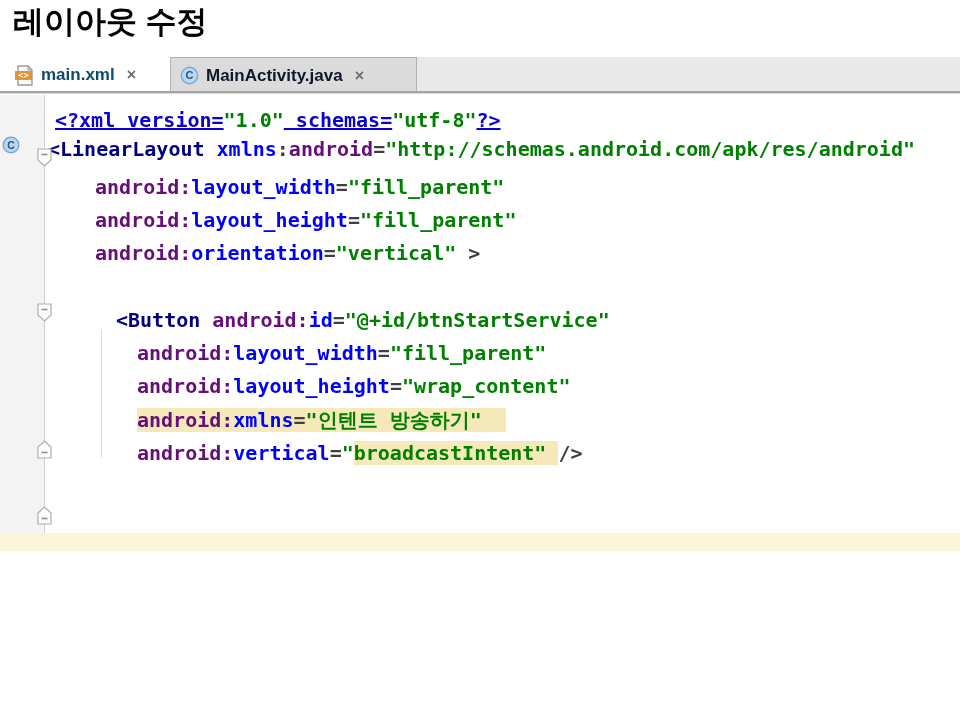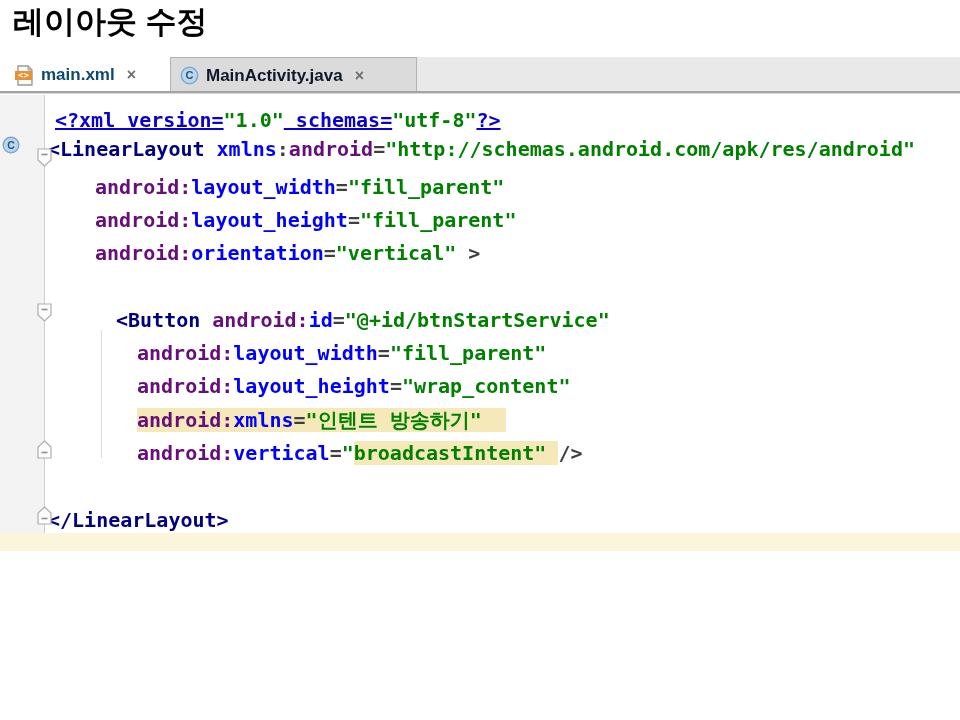--- a/index.html
+++ b/index.html
@@ -100,21 +100,20 @@
         <div class="code-line" style="top: 78.6px; padding-left: 95px;"><span class="c-ns">android:</span><span class="c-attr">layout_width</span><span class="c-punct">=</span><span class="c-value">"fill_parent"</span></div>
         <div class="code-line" style="top: 111.9px; padding-left: 95px;"><span class="c-ns">android:</span><span class="c-attr">layout_height</span><span class="c-punct">=</span><span class="c-value">"fill_parent"</span></div>
         <div class="code-line" style="top: 145.2px; padding-left: 95px;"><span class="c-ns">android:</span><span class="c-attr">orientation</span><span class="c-punct">=</span><span class="c-value">"vertical"</span><span class="c-punct"> &gt;</span></div>
         <div class="code-line" style="top: 178.5px; padding-left: 0px;"></div>
         <div class="code-line" style="top: 211.8px; padding-left: 116px;"><span class="c-tag">&lt;Button </span><span class="c-ns">android:</span><span class="c-attr">id</span><span class="c-punct">=</span><span class="c-value">"@+id/btnStartService"</span></div>
         <div class="code-line" style="top: 245.1px; padding-left: 137px;"><span class="c-ns">android:</span><span class="c-attr">layout_width</span><span class="c-punct">=</span><span class="c-value">"fill_parent"</span></div>
         <div class="code-line" style="top: 278.4px; padding-left: 137px;"><span class="c-ns">android:</span><span class="c-attr">layout_height</span><span class="c-punct">=</span><span class="c-value">"wrap_content"</span></div>
         <div class="code-line" style="top: 311.7px; padding-left: 137px;"><span class="c-ns hl">android:</span><span class="c-attr hl">xmlns</span><span class="c-punct hl">=</span><span class="c-value hl">"인텐트 방송하기"</span><span class="c-value hl">  </span></div>
         <div class="code-line" style="top: 345px; padding-left: 137px;"><span class="c-ns">android:</span><span class="c-attr">vertical</span><span class="c-punct">=</span><span class="c-value">"</span><span class="c-value hl">broadcastIntent"</span><span class="c-value hl"> </span><span class="c-punct">/&gt;</span></div>
         <div class="code-line" style="top: 378.3px; padding-left: 0px;"></div>
-        <div class="code-line" style="top: 411.6px; padding-left: 48px;"><span class="c-tag">&lt;/LinearLayout&gt;</span></div>
       </div>
     <div id="fold-markers">
         <div class="fold-marker" style="top: 53px;"><svg width="15" height="19" viewBox="0 0 15 19">
             <polygon points="1,1 14,1 14,12 7.5,18 1,12" fill="#fdfdfd" stroke="#adadad" stroke-width="1.2"></polygon>
             <line x1="4.5" y1="6.5" x2="10.5" y2="6.5" stroke="#8f8f8f" stroke-width="1.6"></line>
           </svg></div>
         <div class="fold-marker" style="top: 208px;"><svg width="15" height="19" viewBox="0 0 15 19">
             <polygon points="1,1 14,1 14,12 7.5,18 1,12" fill="#fdfdfd" stroke="#adadad" stroke-width="1.2"></polygon>
             <line x1="4.5" y1="6.5" x2="10.5" y2="6.5" stroke="#8f8f8f" stroke-width="1.6"></line>
           </svg></div>

